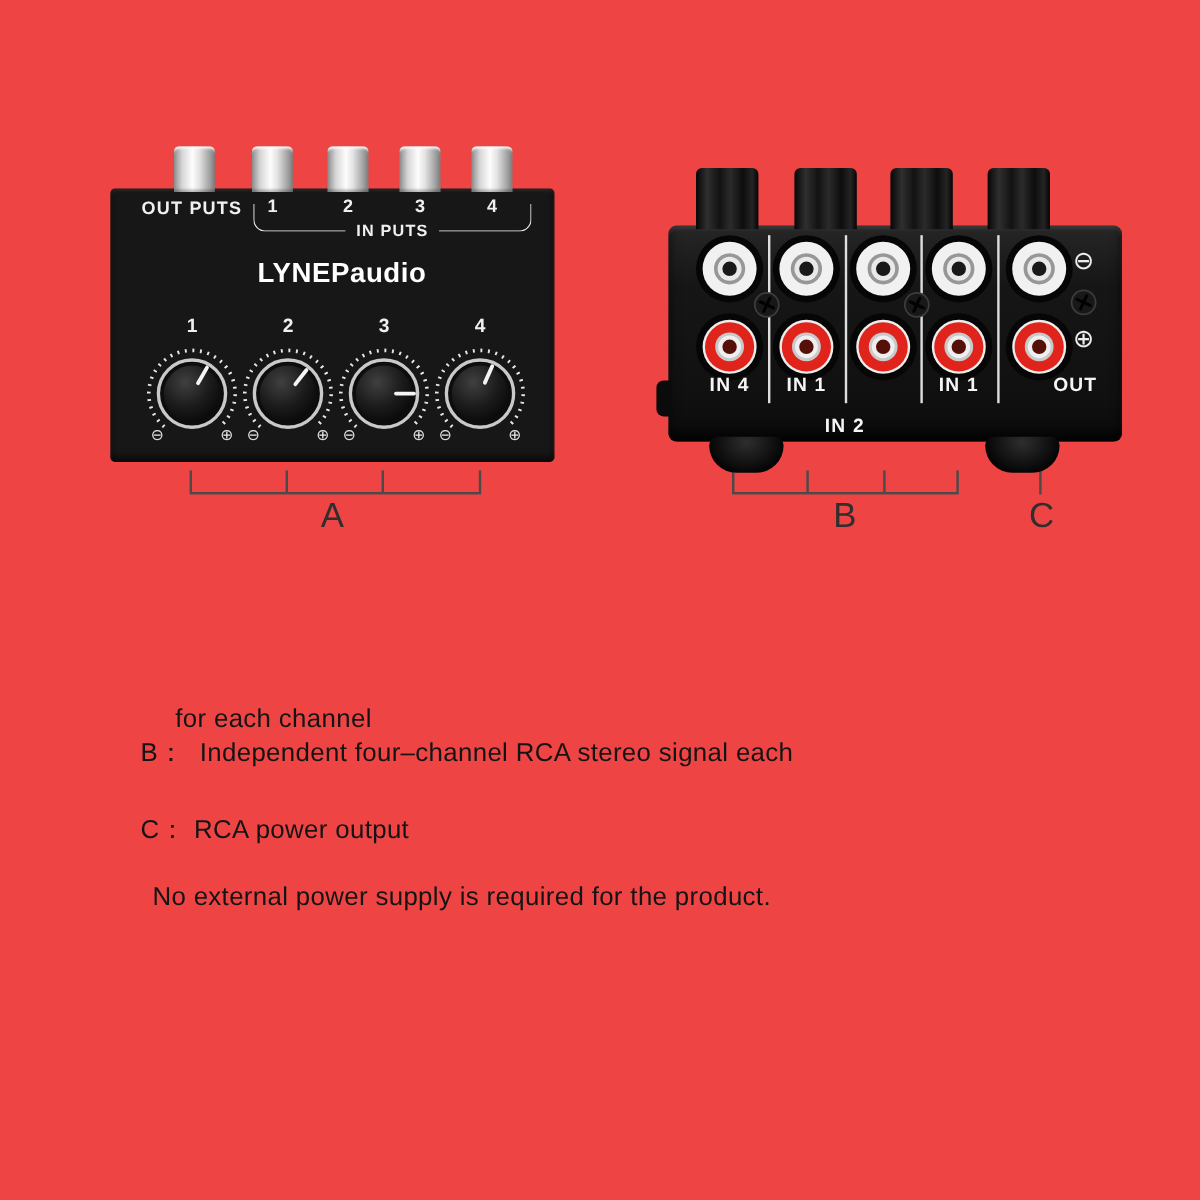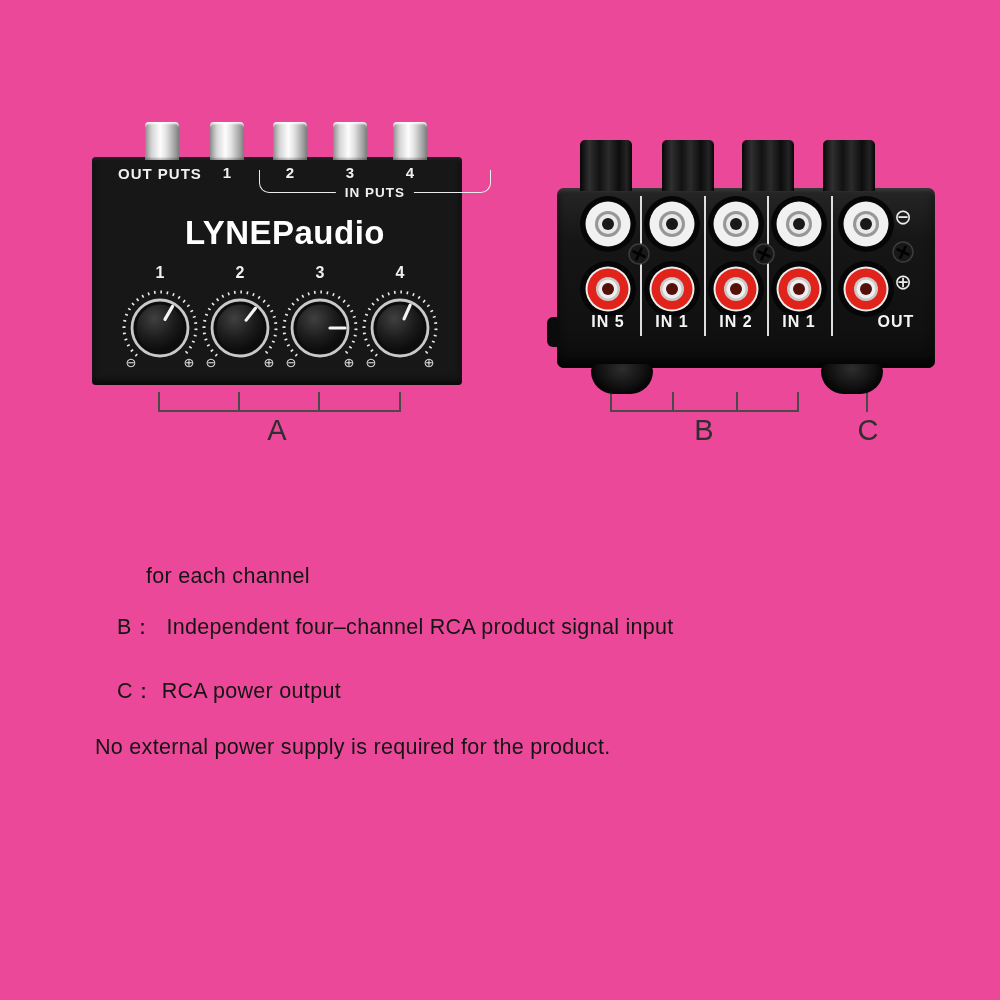--- a/index.html
+++ b/index.html
@@ -1,39 +1,39 @@
 <!DOCTYPE html>
 <html><head>
 <meta charset="utf-8">
 <style>
   html,body{margin:0;padding:0;background:#fff;}
-  .scene{position:relative;width:1000px;height:1000px;background:#ec4899;overflow:hidden;
+  .scene{position:relative;width:1000px;height:1000px;background:#ef4444;overflow:hidden;
          font-family:"Liberation Sans",sans-serif;}
   .abs{position:absolute;}
 
   
   .front-panel{left:92px;top:157px;width:370px;height:228px;background:#171717;border-radius:4px;
     box-shadow:inset 0 2px 3px rgba(255,255,255,.08), inset 0 -4px 6px rgba(0,0,0,.65);}
   .rca-plug{top:122px;width:34px;height:38px;border-radius:4px 4px 0 0;
     background:linear-gradient(90deg,#8e8e8e,#d6d6d6 20%,#fdfdfd 45%,#e3e3e3 62%,#a8a8a8 85%,#7f7f7f);
     box-shadow:inset 0 3px 2px -1px rgba(255,255,255,.85), inset 0 -2px 2px rgba(0,0,0,.25);}
   .panel-label{color:#f0f0f0;font-size:15px;font-weight:700;letter-spacing:1px;white-space:nowrap;}
   .jack-num{color:#f0f0f0;font-size:15px;font-weight:700;transform:translateX(-50%);}
   .bracket{border-color:#ececec;border-style:solid;border-width:0;}
   .inputs-bracket{left:211px;top:170px;width:230px;height:22px;
-    border-left-width:1.6px;border-right-width:1.6px;border-bottom-width:1.6px;border-radius:0 0 10px 10px;margin-left:48px;}
+    border-left-width:1.6px;border-right-width:1.6px;border-bottom-width:1.6px;border-radius:0 0 10px 10px;}
   .levels-bracket{left:127px;top:258px;width:310px;height:15px;
     border-left-width:1.6px;border-right-width:1.6px;border-top-width:1.6px;border-radius:10px 10px 0 0;}
   .bracket-text{position:absolute;left:50%;transform:translateX(-50%);background:#171717;
     padding:0 9px;font-size:13.5px;font-weight:600;letter-spacing:1px;color:#f0f0f0;white-space:nowrap;}
   .inputs-bracket .bracket-text{bottom:-8px;}
   .levels-bracket .bracket-text{top:-9px;}
   .brand-row{left:285px;top:214px;transform:translateX(-50%);white-space:nowrap;color:#fff;
     display:flex;align-items:baseline;gap:11px;}
-  .brand{font-size:33px;font-weight:800;letter-spacing:.5px;}
+  .brand{font-size:23px;font-weight:800;letter-spacing:.5px;}
   .product{font-size:21px;font-weight:500;letter-spacing:1.3px;}
   .knob-number{font-size:16px;font-weight:700;color:#f0f0f0;transform:translateX(-50%);}
 
   
   .rear-panel{left:557px;top:188px;width:378px;height:180px;border-radius:7px;
     background:linear-gradient(180deg,#262626,#161616 28%,#101010 80%,#0a0a0a);
     box-shadow:inset 0 3px 3px rgba(255,255,255,.09), inset 0 -7px 9px rgba(0,0,0,.75);}
   .rear-knob{top:140px;height:51px;border-radius:5px 5px 0 0;
     background:linear-gradient(90deg,#060606,#2f2f2f 18%,#121212 38%,#2b2b2b 55%,#0d0d0d 75%,#242424 90%,#050505);}
   .divider{width:2px;background:rgba(240,240,240,.92);top:196px;height:140px;}
@@ -107,31 +107,31 @@
     <span class="tick" style="left:0"></span>
       <span class="tick" style="left:62px"></span>
     <span class="tick" style="left:126px"></span>
       <span class="tick" style="left:187px"></span>
   </div>
   <div class="abs callout-letter" style="left:704px">B</div>
 
   <div class="abs callout-c-tick"></div>
   <div class="abs callout-letter" style="left:868px">C</div>
 
-  <div class="abs ann" style="left:146px;top:564px">for each channel</div>
+  <div class="abs ann" style="left:146px;top:587px">for each channel</div>
 
   <div class="abs ann" style="left:117px;top:612px">
-    <span class="ann-prefix wide">B：</span><span>Independent four–channel RCA product signal input</span>
+    <span class="ann-prefix wide">B：</span><span>Independent four–channel RCA stereo signal each</span>
   </div>
 
   <div class="abs ann" style="left:117px;top:676px">
     <span class="ann-prefix">C：</span><span>RCA power output</span>
   </div>
 
-  <div class="abs ann" style="left:95px;top:735px">No external power supply is required for the product.</div>
+  <div class="abs ann" style="left:127px;top:735px">No external power supply is required for the product.</div>
 <div class="abs rca-plug" style="left: 145px;"></div>
     <div class="abs rca-plug" style="left: 210px;"></div>
     <div class="abs rca-plug" style="left: 273px;"></div>
     <div class="abs rca-plug" style="left: 333px;"></div>
     <div class="abs rca-plug" style="left: 393px;"></div>
     <div class="abs jack-num" style="left: 227px; top: 164px;">1</div>
     <div class="abs jack-num" style="left: 290px; top: 164px;">2</div>
     <div class="abs jack-num" style="left: 350px; top: 164px;">3</div>
     <div class="abs jack-num" style="left: 410px; top: 164px;">4</div>
     <div class="abs knob-number" style="left: 160px; top: 264px;">1</div>
@@ -182,21 +182,21 @@
         <circle r="6" fill="#191919"></circle>
       </svg></div>
     <div class="abs" style="left: 578px; top: 259px;"><svg width="60" height="60" viewBox="-30 -30 60 60">
         <circle r="28" fill="#060606"></circle>
         <circle r="22.5" fill="#ededed"></circle>
         <circle r="20.5" fill="#e0231b"></circle>
         <circle r="12" fill="#c9c9c9"></circle>
         <circle r="9.5" fill="#efefef"></circle>
         <circle r="6" fill="#56100a"></circle>
       </svg></div>
-    <div class="abs port-label" style="left: 608px;">IN 5</div>
+    <div class="abs port-label" style="left: 608px;">IN 4</div>
     <div class="abs" style="left: 642px; top: 194px;"><svg width="60" height="60" viewBox="-30 -30 60 60">
         <circle r="28" fill="#060606"></circle>
         <circle r="22.5" fill="#f1f1f1"></circle>
         <circle r="13" fill="#979797"></circle>
         <circle r="10" fill="#e9e9e9"></circle>
         <circle r="6" fill="#191919"></circle>
       </svg></div>
     <div class="abs" style="left: 642px; top: 259px;"><svg width="60" height="60" viewBox="-30 -30 60 60">
         <circle r="28" fill="#060606"></circle>
         <circle r="22.5" fill="#ededed"></circle>
@@ -214,21 +214,21 @@
         <circle r="6" fill="#191919"></circle>
       </svg></div>
     <div class="abs" style="left: 706px; top: 259px;"><svg width="60" height="60" viewBox="-30 -30 60 60">
         <circle r="28" fill="#060606"></circle>
         <circle r="22.5" fill="#ededed"></circle>
         <circle r="20.5" fill="#e0231b"></circle>
         <circle r="12" fill="#c9c9c9"></circle>
         <circle r="9.5" fill="#efefef"></circle>
         <circle r="6" fill="#56100a"></circle>
       </svg></div>
-    <div class="abs port-label" style="left: 736px;">IN 2</div>
+    <div class="abs port-label" style="left: 704px; margin-top: 34px;">IN 2</div>
     <div class="abs" style="left: 769px; top: 194px;"><svg width="60" height="60" viewBox="-30 -30 60 60">
         <circle r="28" fill="#060606"></circle>
         <circle r="22.5" fill="#f1f1f1"></circle>
         <circle r="13" fill="#979797"></circle>
         <circle r="10" fill="#e9e9e9"></circle>
         <circle r="6" fill="#191919"></circle>
       </svg></div>
     <div class="abs" style="left: 769px; top: 259px;"><svg width="60" height="60" viewBox="-30 -30 60 60">
         <circle r="28" fill="#060606"></circle>
         <circle r="22.5" fill="#ededed"></circle>

